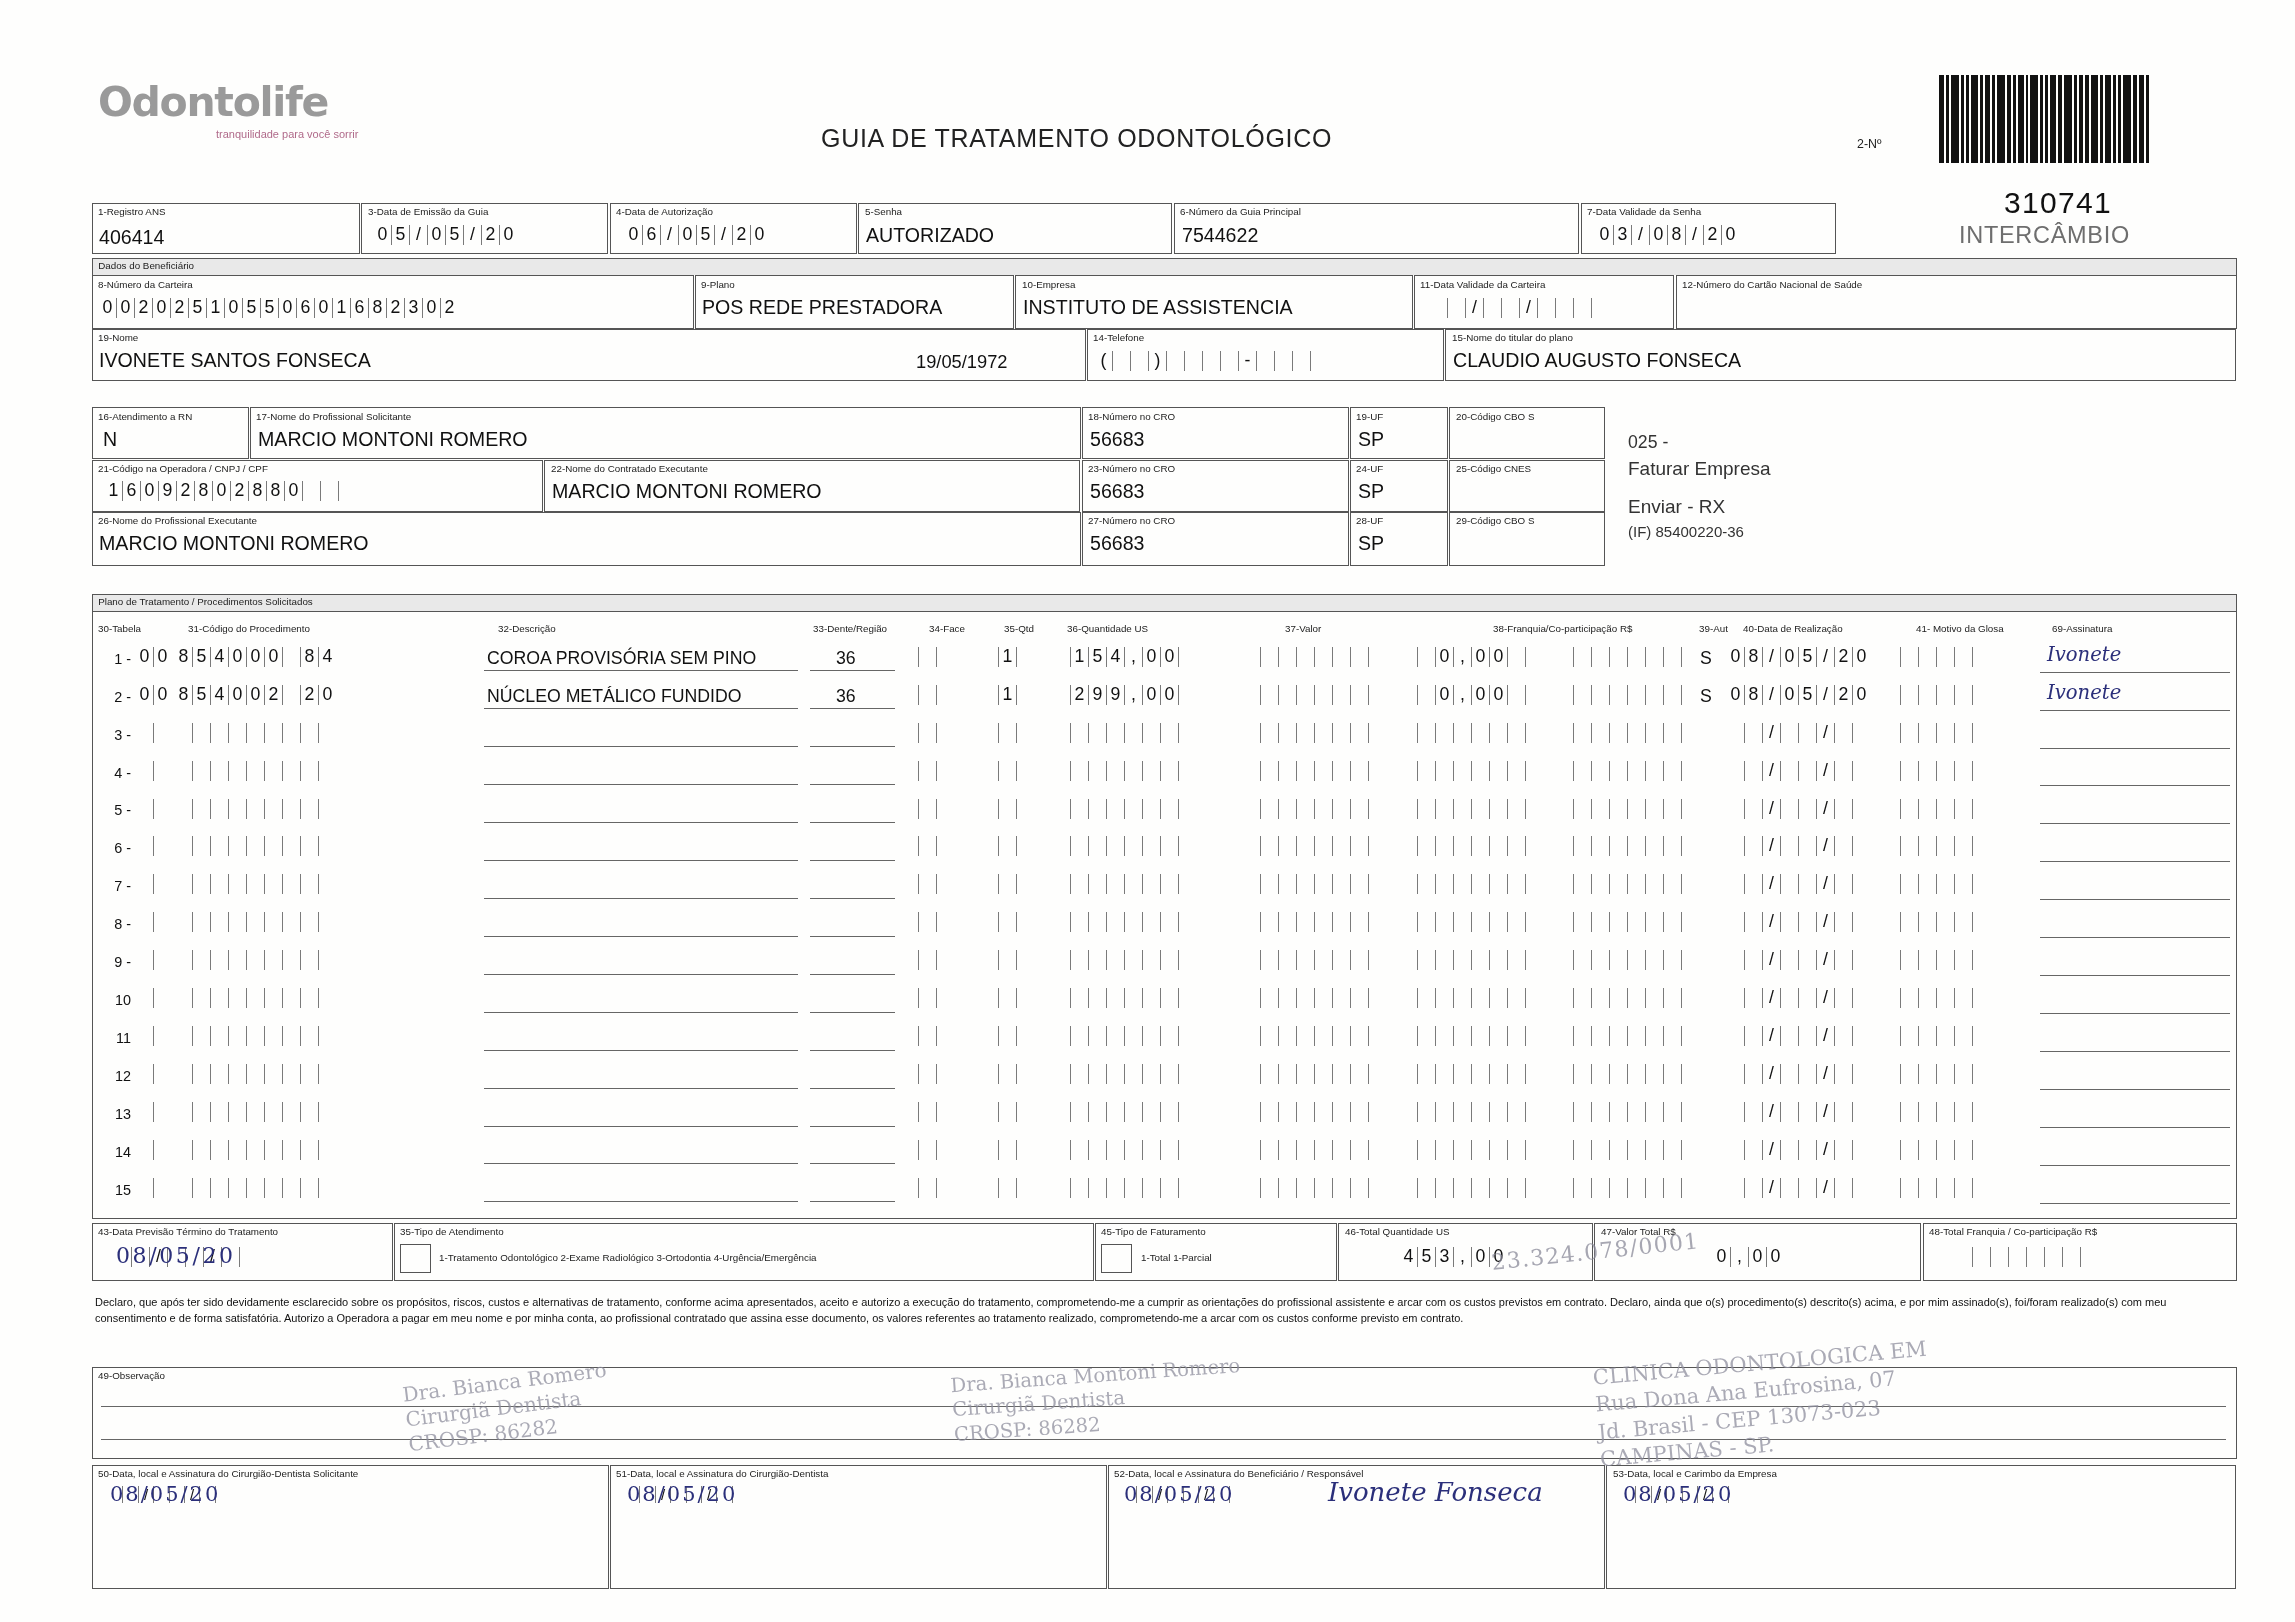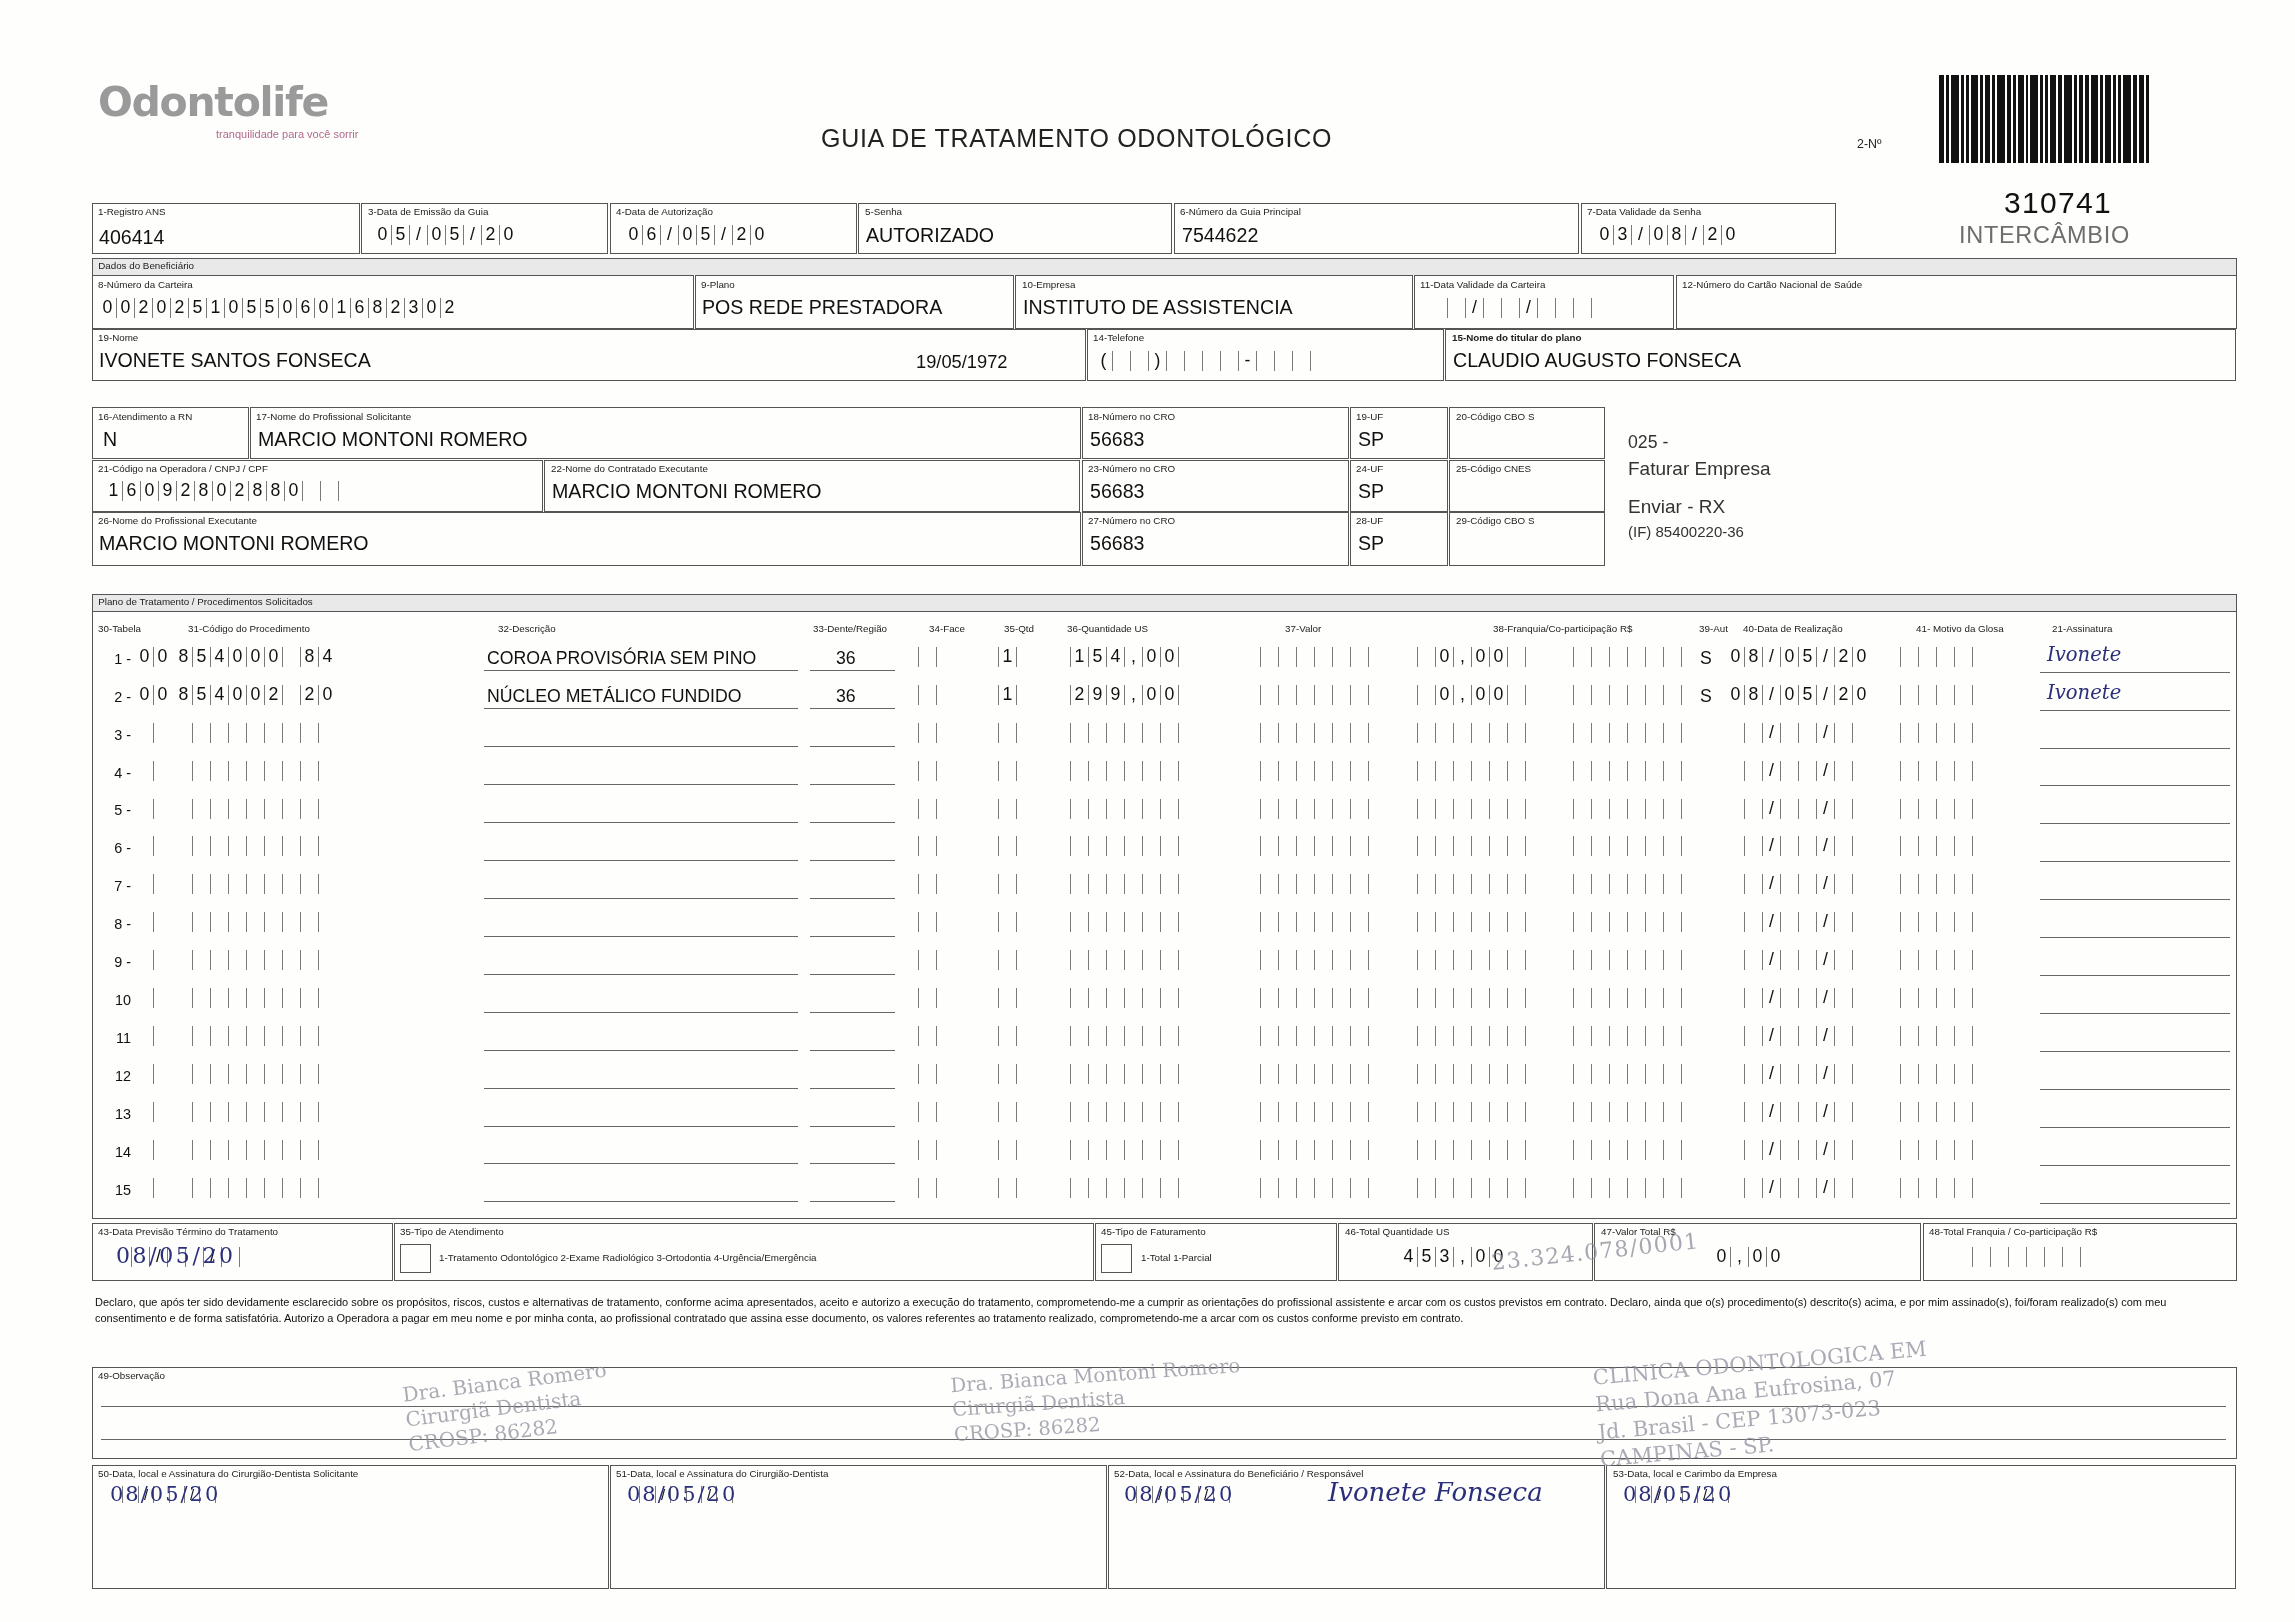--- a/index.html
+++ b/index.html
@@ -208,21 +208,21 @@
       <div class="c"></div>
       <div class="c"></div>
       <div class="c">-</div>
       <div class="c"></div>
       <div class="c"></div>
       <div class="c"></div>
       <div class="c"></div>
   </div>
 
   <div class="box" style="left:1445px;top:329px;width:791px;height:52px;"></div>
-  <div class="lbl" style="left:1452px;top:332px;font-weight:bold;">15-Nome do titular do plano</div>
+  <div class="lbl" style="left:1452px;top:332px;">15-Nome do titular do plano</div>
   <div class="val" style="left:1453px;top:349px;">CLAUDIO AUGUSTO FONSECA</div>
 
 
   <div class="box" style="left:92px;top:407px;width:157px;height:52px;"></div>
   <div class="lbl" style="left:98px;top:411px;">16-Atendimento a RN</div>
   <div class="val" style="left:103px;top:428px;">N</div>
 
   <div class="box" style="left:250px;top:407px;width:831px;height:52px;"></div>
   <div class="lbl" style="left:256px;top:411px;">17-Nome do Profissional Solicitante</div>
   <div class="val" style="left:258px;top:428px;">MARCIO MONTONI ROMERO</div>
@@ -303,21 +303,21 @@
   <div class="lbl" style="left:498px;top:623px;">32-Descrição</div>
   <div class="lbl" style="left:813px;top:623px;">33-Dente/Região</div>
   <div class="lbl" style="left:929px;top:623px;">34-Face</div>
   <div class="lbl" style="left:1004px;top:623px;">35-Qtd</div>
   <div class="lbl" style="left:1067px;top:623px;">36-Quantidade US</div>
   <div class="lbl" style="left:1285px;top:623px;">37-Valor</div>
   <div class="lbl" style="left:1493px;top:623px;">38-Franquia/Co-participação R$</div>
   <div class="lbl" style="left:1699px;top:623px;">39-Aut</div>
   <div class="lbl" style="left:1743px;top:623px;">40-Data de Realização</div>
   <div class="lbl" style="left:1916px;top:623px;">41- Motivo da Glosa</div>
-  <div class="lbl" style="left:2052px;top:623px;">21-Assinatura</div>
+  <div class="lbl" style="left:2052px;top:623px;">69-Assinatura</div>
 
   <div id="proc-rows">
       <div class="rowno" style="left: 97px; top: 651px; width: 34px;">1 -</div>
       <div class="cells" style="left: 136px; top: 647px;">
         <div class="c" style="width: 17px;">0</div>
         <div class="c" style="width: 17px;">0</div>
       </div>
       <div class="cells" style="left: 175px; top: 647px;">
         <div class="c" style="width: 17px;">8</div>
         <div class="c" style="width: 17px;">5</div>

